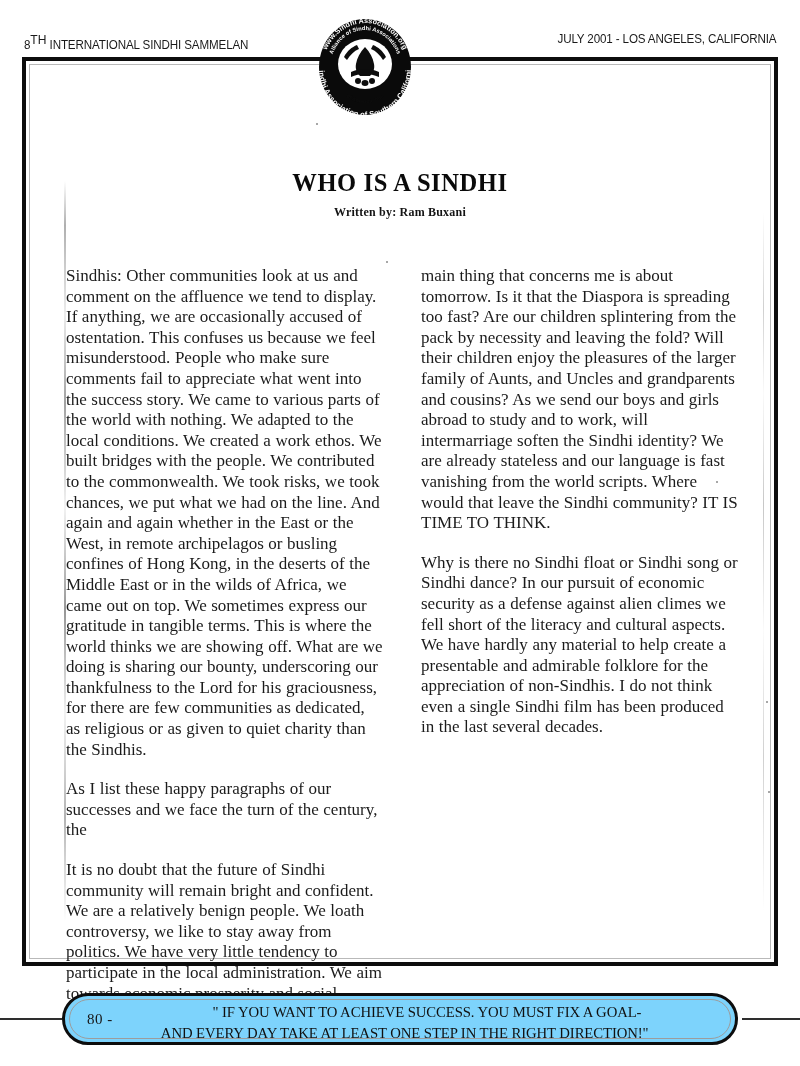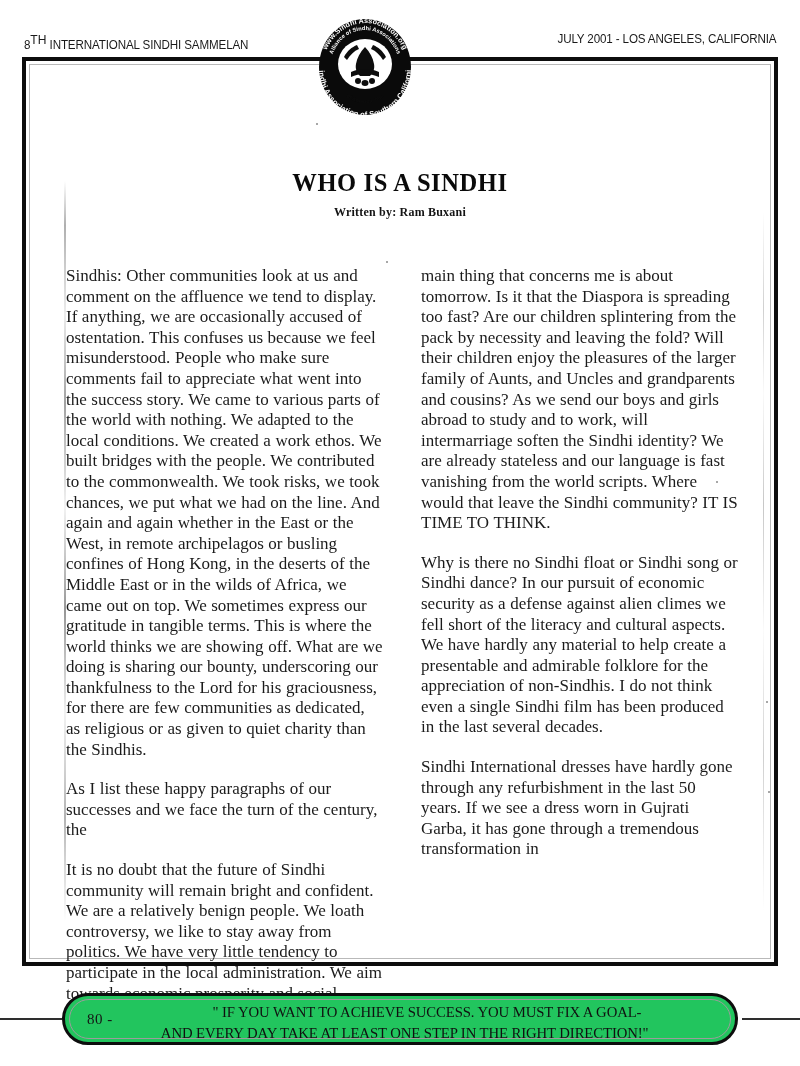--- a/index.html
+++ b/index.html
@@ -165,21 +165,21 @@
   
   .footer-quote {
     position: absolute;
     left: 62px;
     top: 993px;
     width: 676px;
     height: 52px;
     border: 3px solid #0d0d0d;
     border-radius: 26px;
     box-sizing: border-box;
-    background: #22c55e;
+    background: #7dd3fc;
   }
   .footer-quote::after {
     content: "";
     position: absolute;
     left: 4px; top: 3px; right: 4px; bottom: 3px;
     border: 1px solid #9c9c9c;
     border-radius: 22px;
     pointer-events: none;
   }
   .page-number {
@@ -243,21 +243,20 @@
 
   <div class="columns">
     <div class="column">
       <p>Sindhis:  Other communities look at us and comment on the affluence we tend to display. If anything, we are occasionally accused of ostentation.  This confuses us because we feel misunderstood.  People who make sure comments fail to appreciate what went into the success story.  We came to various parts of the world with nothing.  We adapted to the local conditions.  We created a work ethos.  We built bridges with the people.  We contributed to the commonwealth.  We took risks, we took chances, we put what we had on the line.  And again and again whether in the East or the West, in remote archipelagos or busling confines of Hong Kong, in the deserts of the Middle East or in the wilds of Africa, we came out on top.  We sometimes express our gratitude in tangible terms.  This is where the world thinks we are showing off.  What are we doing is sharing our bounty, underscoring our thankfulness to the Lord for his graciousness, for there are few communities as dedicated, as religious or as given to quiet charity than the Sindhis.</p>
       <p>As I list these happy paragraphs of our successes and we face the turn of the century, the</p>
       <p>It is no doubt that the future of Sindhi community will remain bright and confident.  We are a relatively benign people.  We loath controversy, we like to stay away from politics.  We have very little tendency to participate in the local administration.  We aim towards economic prosperity and social progress.</p>
     </div>
     <div class="column">
       <p>main thing that concerns me is about tomorrow.  Is it that the Diaspora is spreading too fast?  Are our children splintering from the pack by necessity and leaving the fold?  Will their children enjoy the pleasures of the larger family of Aunts, and Uncles and grandparents and cousins?  As we send our boys and girls abroad to study and to work, will intermarriage soften the Sindhi identity?  We are already stateless and our language is fast vanishing from the world scripts.  Where would that leave the Sindhi community?  IT IS TIME TO THINK.</p>
       <p>Why is there no Sindhi float or Sindhi song or Sindhi dance?  In our pursuit of economic security as a defense against alien climes we fell short of the literacy and cultural aspects. We have hardly any material to help create a presentable and admirable folklore for the appreciation of non-Sindhis.  I do not think even a single Sindhi film has been produced in the last several decades.</p>
-      <p>Sindhi International dresses have hardly gone through any refurbishment in the last 50 years. If we see a dress worn in Gujrati Garba, it has gone through a tremendous transformation in</p>
     </div>
   </div>
 </div>
 
 <div class="logo-seal">
   <svg width="108" height="100" viewBox="0 0 108 100" xmlns="http://www.w3.org/2000/svg">
     <defs>
       <path id="arcTop" d="M 12,52 A 42,46 0 0 1 96,52"></path>
       <path id="arcTop2" d="M 19,52 A 35,39 0 0 1 89,52"></path>
       <path id="arcBot" d="M 8,52 A 46,48 0 0 0 100,52"></path>

